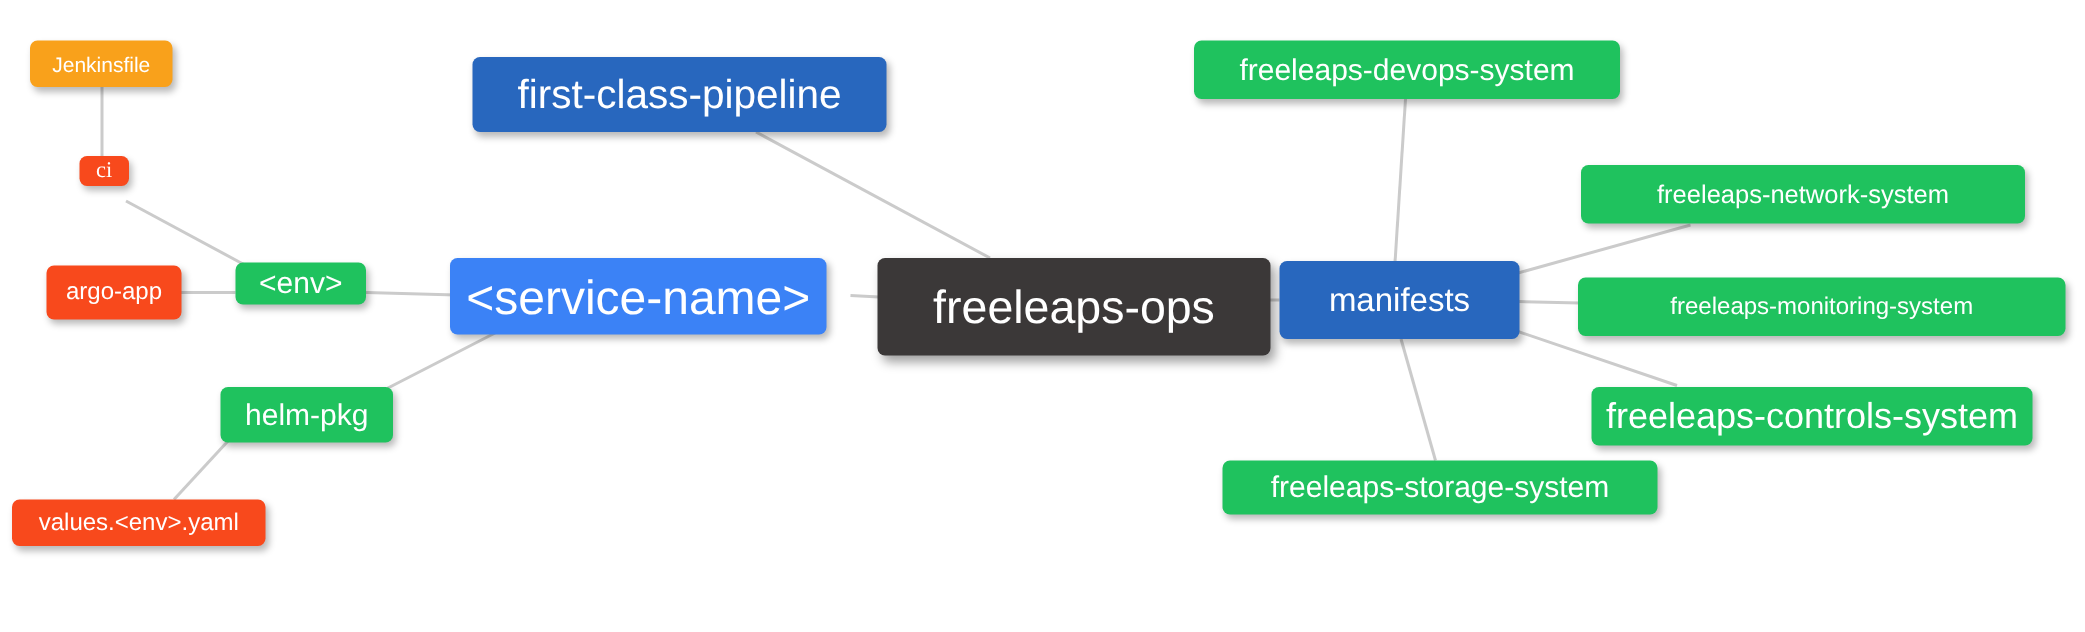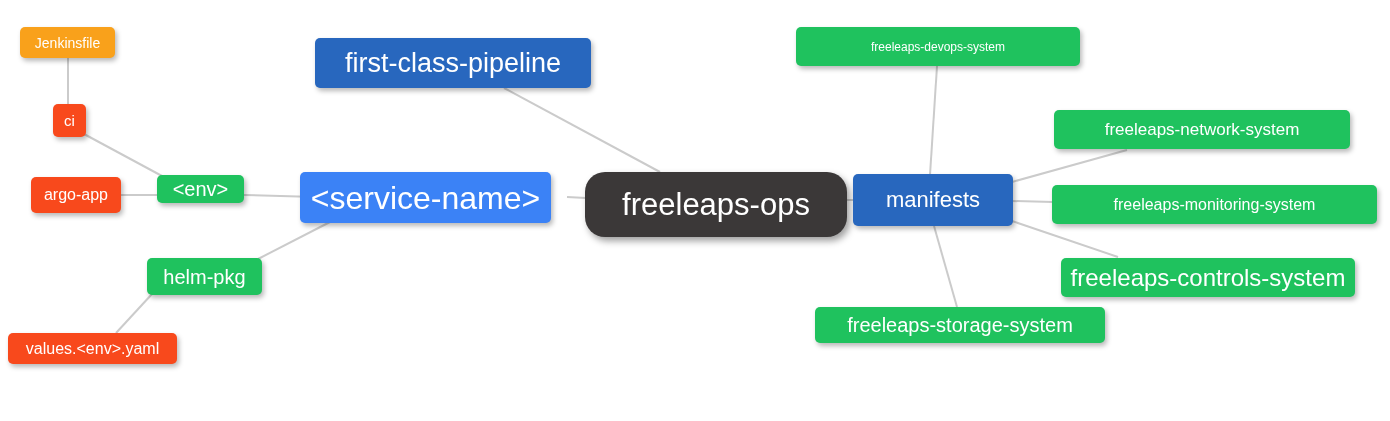--- a/index.html
+++ b/index.html
@@ -9,21 +9,21 @@
   }
   .canvas{position:relative;width:1390px;height:421px;background:#ffffff;padding-left:24px;}
   .edges{position:absolute;left:0;top:0;z-index:1;}
   .node{
     position:absolute;z-index:2;color:#ffffff;
     display:flex;align-items:center;justify-content:center;
     border-radius:5px;white-space:nowrap;cursor:pointer;
     box-shadow:2px 3px 5px rgba(0,0,0,.28);
     line-height:1;letter-spacing:0;
   }
-  .node.root{box-shadow:3px 4px 7px rgba(0,0,0,.38);border-radius:20px;}
+  .node.root{box-shadow:3px 4px 7px rgba(0,0,0,.38);}
 </style>
 </head>
 <body>
 
 <div class="canvas">
 
   <svg class="edges" width="1390" height="421" viewBox="0 0 1390 421">
     <line x1="68" y1="58" x2="68" y2="104" stroke-width="2" stroke="#CBCBCB"></line>
     <line x1="84" y1="134" x2="162" y2="176" stroke-width="2" stroke="#CBCBCB"></line>
     <line x1="120" y1="195" x2="157" y2="195" stroke-width="2" stroke="#CBCBCB"></line>
@@ -35,39 +35,39 @@
     <line x1="846" y1="200" x2="853" y2="200" stroke-width="2" stroke="#CBCBCB"></line>
     <line x1="930" y1="175" x2="937" y2="66" stroke-width="2" stroke="#CBCBCB"></line>
     <line x1="1012" y1="182" x2="1127" y2="150" stroke-width="2" stroke="#CBCBCB"></line>
     <line x1="1012" y1="201" x2="1053" y2="202" stroke-width="2" stroke="#CBCBCB"></line>
     <line x1="1012" y1="221" x2="1118" y2="257" stroke-width="2" stroke="#CBCBCB"></line>
     <line x1="934" y1="226" x2="957" y2="307" stroke-width="2" stroke="#CBCBCB"></line>
   </svg>
 
   <div class="node" style="left: 20px; top: 27px; width: 95px; height: 31px; font-size: 14px; background: rgb(249, 161, 27);">Jenkinsfile</div>
 
-  <div class="node" style="left: 53px; top: 104px; width: 33px; height: 33px; font-size: 15px; background: rgb(248, 73, 28);">ci</div>
+  <div class="node" style="left: 53px; top: 104px; width: 33px; height: 20px; font-size: 15px; background: rgb(248, 73, 28); font-family: Liberation Serif, serif;">ci</div>
 
   <div class="node" style="left: 31px; top: 177px; width: 90px; height: 36px; font-size: 16px; background: rgb(248, 73, 28);">argo-app</div>
 
   <div class="node" style="left: 157px; top: 175px; width: 87px; height: 28px; font-size: 20px; background: rgb(31, 194, 94);">&lt;env&gt;</div>
 
   <div class="node" style="left: 147px; top: 258px; width: 115px; height: 37px; font-size: 20px; background: rgb(31, 194, 94);">helm-pkg</div>
 
   <div class="node" style="left: 8px; top: 333px; width: 169px; height: 31px; font-size: 16px; background: rgb(248, 73, 28);">values.&lt;env&gt;.yaml</div>
 
   <div class="node" style="left: 315px; top: 38px; width: 276px; height: 50px; font-size: 27px; background: rgb(40, 103, 190);">first-class-pipeline</div>
 
   <div class="node" style="left: 300px; top: 172px; width: 251px; height: 51px; font-size: 32px; background: #3b82f6;">&lt;service-name&gt;</div>
 
   <div class="node root" style="left: 585px; top: 172px; width: 262px; height: 65px; font-size: 31px; background: rgb(59, 56, 56);">freeleaps-ops</div>
 
   <div class="node" style="left: 853px; top: 174px; width: 160px; height: 52px; font-size: 22px; background: rgb(40, 103, 190);">manifests</div>
 
-  <div class="node" style="left: 796px; top: 27px; width: 284px; height: 39px; font-size: 12px; background: rgb(31, 194, 94);">freeleaps-devops-system</div>
+  <div class="node" style="left: 796px; top: 27px; width: 284px; height: 39px; font-size: 20px; background: rgb(31, 194, 94);">freeleaps-devops-system</div>
 
   <div class="node" style="left: 1054px; top: 110px; width: 296px; height: 39px; font-size: 17px; background: rgb(31, 194, 94);">freeleaps-network-system</div>
 
   <div class="node" style="left: 1052px; top: 185px; width: 325px; height: 39px; font-size: 16px; background: rgb(31, 194, 94);">freeleaps-monitoring-system</div>
 
   <div class="node" style="left: 1061px; top: 258px; width: 294px; height: 39px; font-size: 24px; background: rgb(31, 194, 94);">freeleaps-controls-system</div>
 
   <div class="node" style="left: 815px; top: 307px; width: 290px; height: 36px; font-size: 20px; background: rgb(31, 194, 94);">freeleaps-storage-system</div>
 
 </div>

